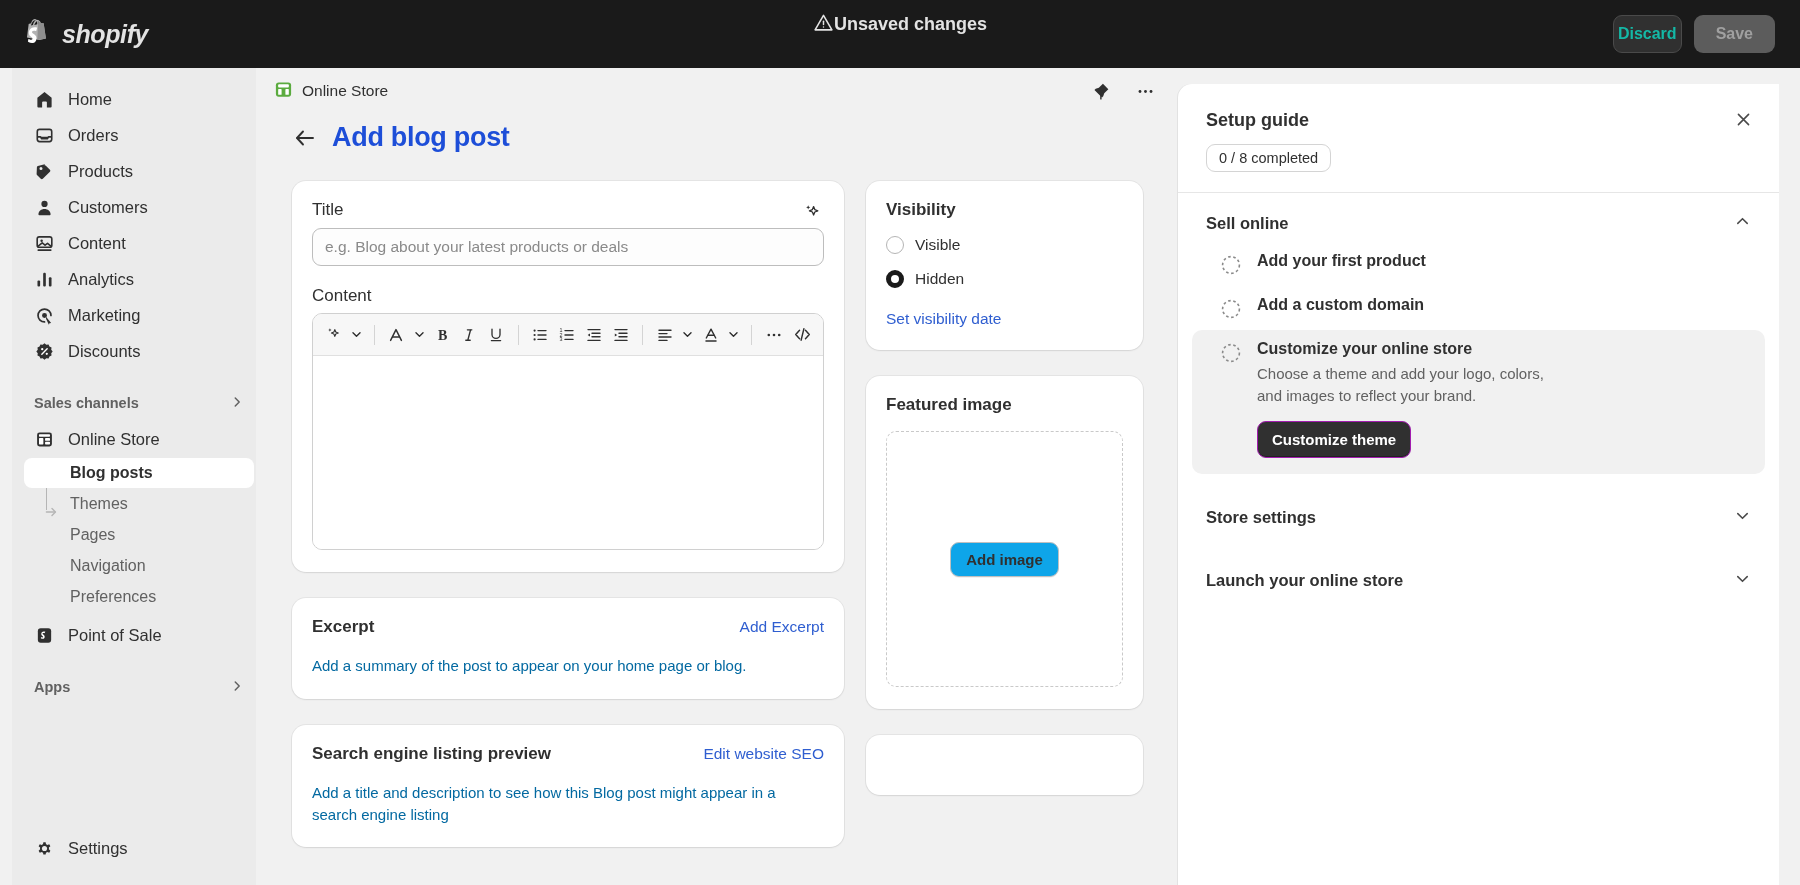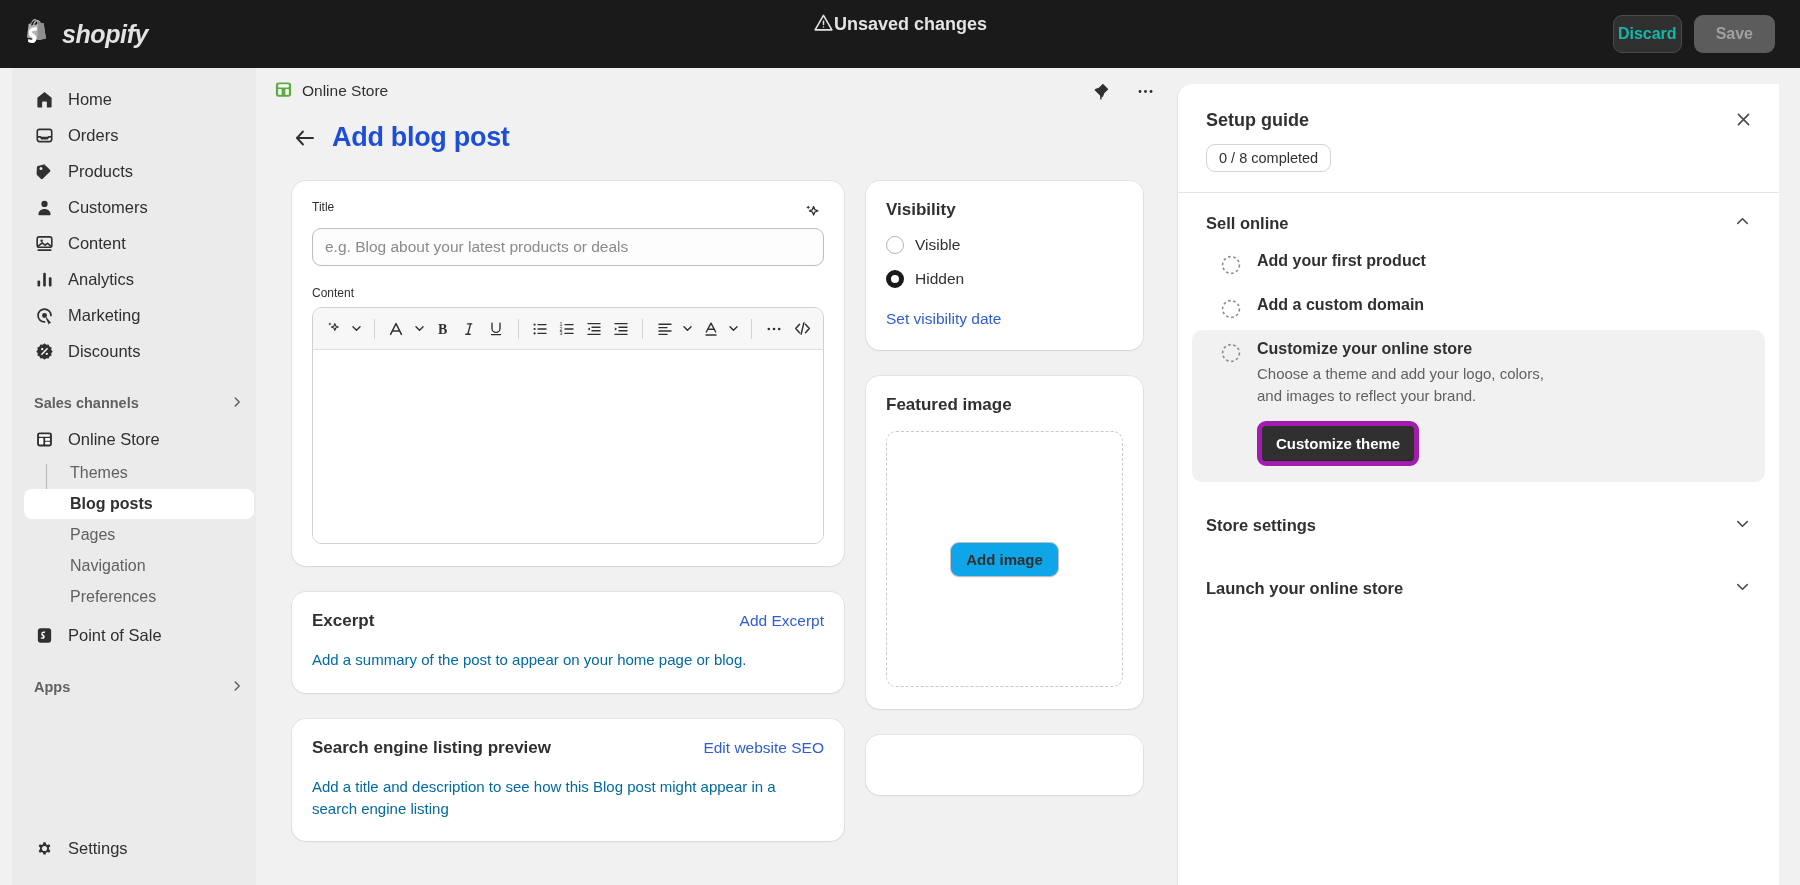--- a/index.html
+++ b/index.html
@@ -98,21 +98,21 @@
   .col-left { width: 552px; flex: 0 0 552px; }
   .col-right { width: 277px; flex: 0 0 277px; }
 
   .card {
     background: #fff; border-radius: 14px;
     box-shadow: 0 0 0 1px rgba(0,0,0,0.05), 0 1px 2px rgba(0,0,0,0.07);
     margin-bottom: 26px;
   }
   .card-pad { padding: 19px 20px 22px 20px; }
   .card-title { font-size: 17px; font-weight: bold; color: #303030; }
-  .field-label { font-size: 12px; color: #303030; margin-bottom: 7px; }
+  .field-label { font-size: 17px; color: #303030; margin-bottom: 7px; }
   .text-input {
     width: 100%; height: 38px; border: 1px solid #bdbdbd; border-radius: 9px;
     background: #fdfdfd; padding: 0 12px; font-size: 15.5px; color: #303030;
     font-family: inherit;
   }
   .text-input::placeholder { color: #8a8a8a; }
   .title-head { display: flex; align-items: flex-start; justify-content: space-between; }
   .sparkle-btn { cursor: pointer; padding: 2px; }
 
   .editor-wrap { border: 1px solid #d0d0d0; border-radius: 10px; overflow: hidden; margin-top: 6px; }
@@ -181,21 +181,21 @@
   .task {
     display: flex; gap: 15px; padding: 10px 28px; cursor: pointer; border-radius: 10px;
     margin: 0 14px;
   }
   .task.expanded { background: #f1f1f1; padding-bottom: 16px; }
   .task-circle { width: 22px; height: 22px; flex: 0 0 22px; margin-top: 2px; }
   .task-title { font-size: 16px; font-weight: bold; color: #303030; }
   .task-desc { font-size: 15px; color: #616161; line-height: 1.48; margin-top: 5px; max-width: 300px; }
   .btn-primary {
     margin-top: 14px; background: #303030; color: #fff;
-    border: 5px solid #a21caf; border-radius: 9px;
+    border: 1px solid #a21caf; border-radius: 9px;
     padding: 9px 14px; font-size: 15px; font-weight: bold;
     cursor: pointer; font-family: inherit;
     box-shadow: inset 0 -1px 0 rgba(0,0,0,0.3);
   }
   .collapsed-section {
     display: flex; align-items: center; justify-content: space-between;
     padding: 17px 28px; cursor: pointer;
   }
 </style>
 </head>
@@ -339,25 +339,25 @@
   </div>
 
   <div class="tree-line"></div>
   <div class="tree-arrow">
     <svg width="14" height="12" viewBox="0 0 14 12" fill="none">
         <path d="M9 2.6 12.4 6 9 9.4" stroke="#b5b5b5" stroke-width="1.4" stroke-linecap="round" stroke-linejoin="round"></path>
         <path d="M3.4 6h8.6" stroke="#b5b5b5" stroke-width="1.4" stroke-linecap="round"></path>
       </svg>
   </div>
 
+  <div class="sub-item active">
+    <span>Blog posts</span>
+  </div>
   <div class="sub-item">
     <span>Themes</span>
-  </div>
-  <div class="sub-item active">
-    <span>Blog posts</span>
   </div>
   <div class="sub-item">
     <span>Pages</span>
   </div>
   <div class="sub-item">
     <span>Navigation</span>
   </div>
   <div class="sub-item">
     <span>Preferences</span>
   </div>

